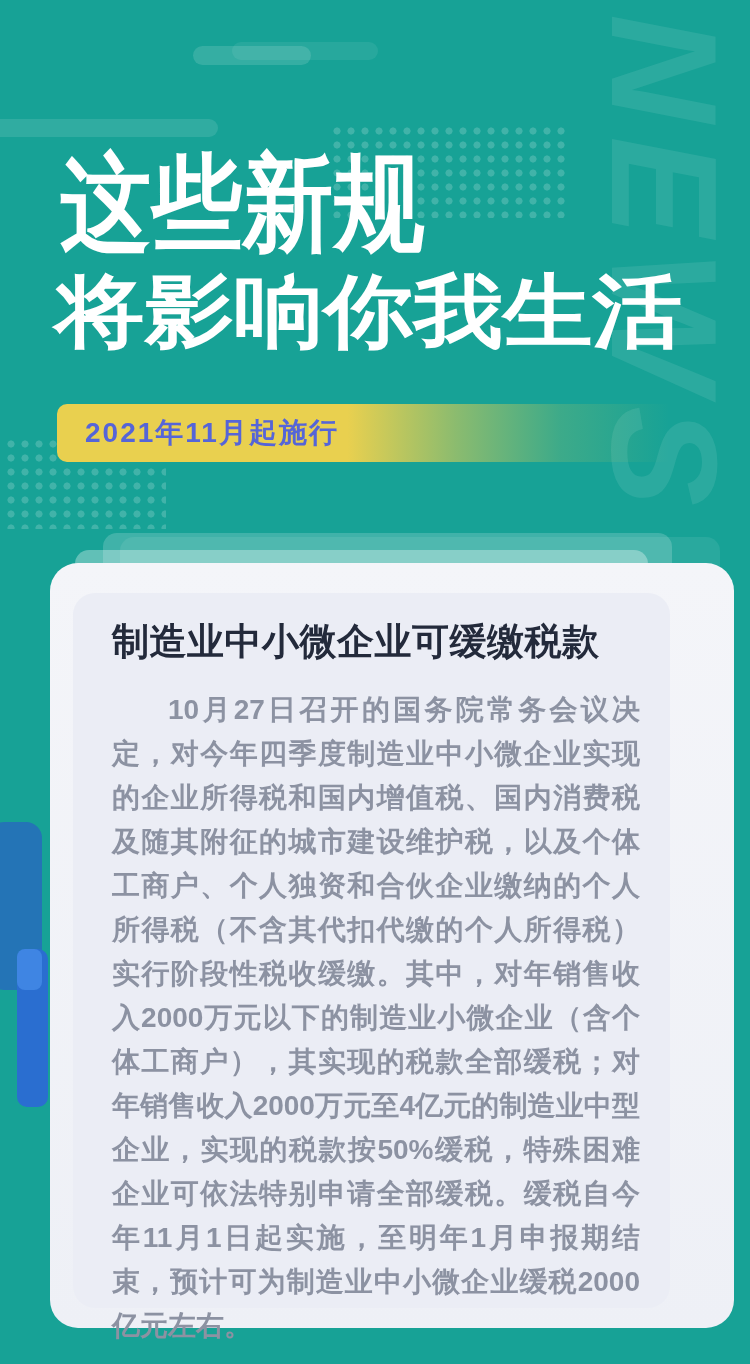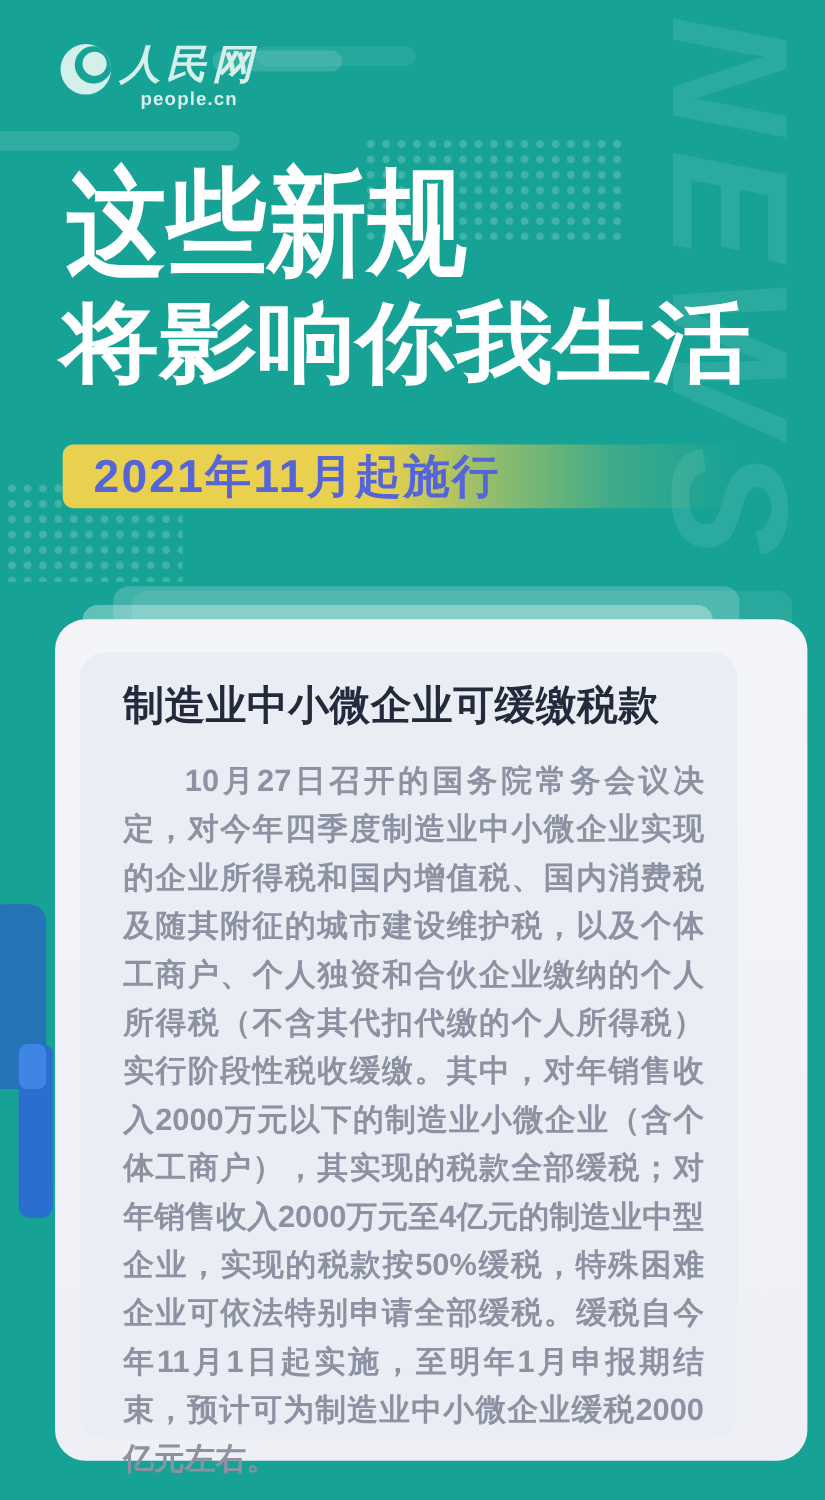--- a/index.html
+++ b/index.html
@@ -70,21 +70,21 @@
     position:absolute; left:57px; top:404px; z-index:2;
     width:645px; height:58px; border-radius:10px;
     background:linear-gradient(90deg,
       #e9d04f 0%, #e9d04f 45%,
       rgba(233,208,79,0.55) 62%,
       rgba(233,208,79,0.18) 78%,
       rgba(233,208,79,0) 95%);
     display:flex; align-items:center;
   }
   .badge-text{
-    padding-left:28px; font-size:42px; font-weight:800;
+    padding-left:28px; font-size:28px; font-weight:800;
     color:#5565d8; letter-spacing:2px; white-space:nowrap;
   }
 
   
   .layer{ position:absolute; border-radius:14px; }
   .layer-faint{ left:120px; top:537px; width:600px; height:44px; background:rgba(255,255,255,0.08); }
   .layer-a    { left:103px; top:533px; width:569px; height:46px; background:rgba(255,255,255,0.18); }
   .layer-b    { left:75px;  top:550px; width:573px; height:36px; background:rgba(255,255,255,0.32); }
 
   
@@ -124,27 +124,20 @@
 
   <div class="news-watermark">NEWS</div>
 
   <div class="bar bar-1"></div>
   <div class="bar bar-1b"></div>
   <div class="bar bar-2"></div>
 
   <div class="dots dots-title"></div>
   <div class="dots dots-badge"></div>
 
-  <div class="logo">
-    <div class="logo-mark"></div>
-    <div class="logo-text">
-      <div class="logo-cn">人民网</div>
-      <div class="logo-en">people.cn</div>
-    </div>
-  </div>
 
   <div class="title-1">这些新规</div>
   <div class="title-2">将影响你我生活</div>
 
   <div class="badge">
     <span class="badge-text">2021年11月起施行</span>
   </div>
 
   <div class="layer layer-faint"></div>
   <div class="layer layer-a"></div>

